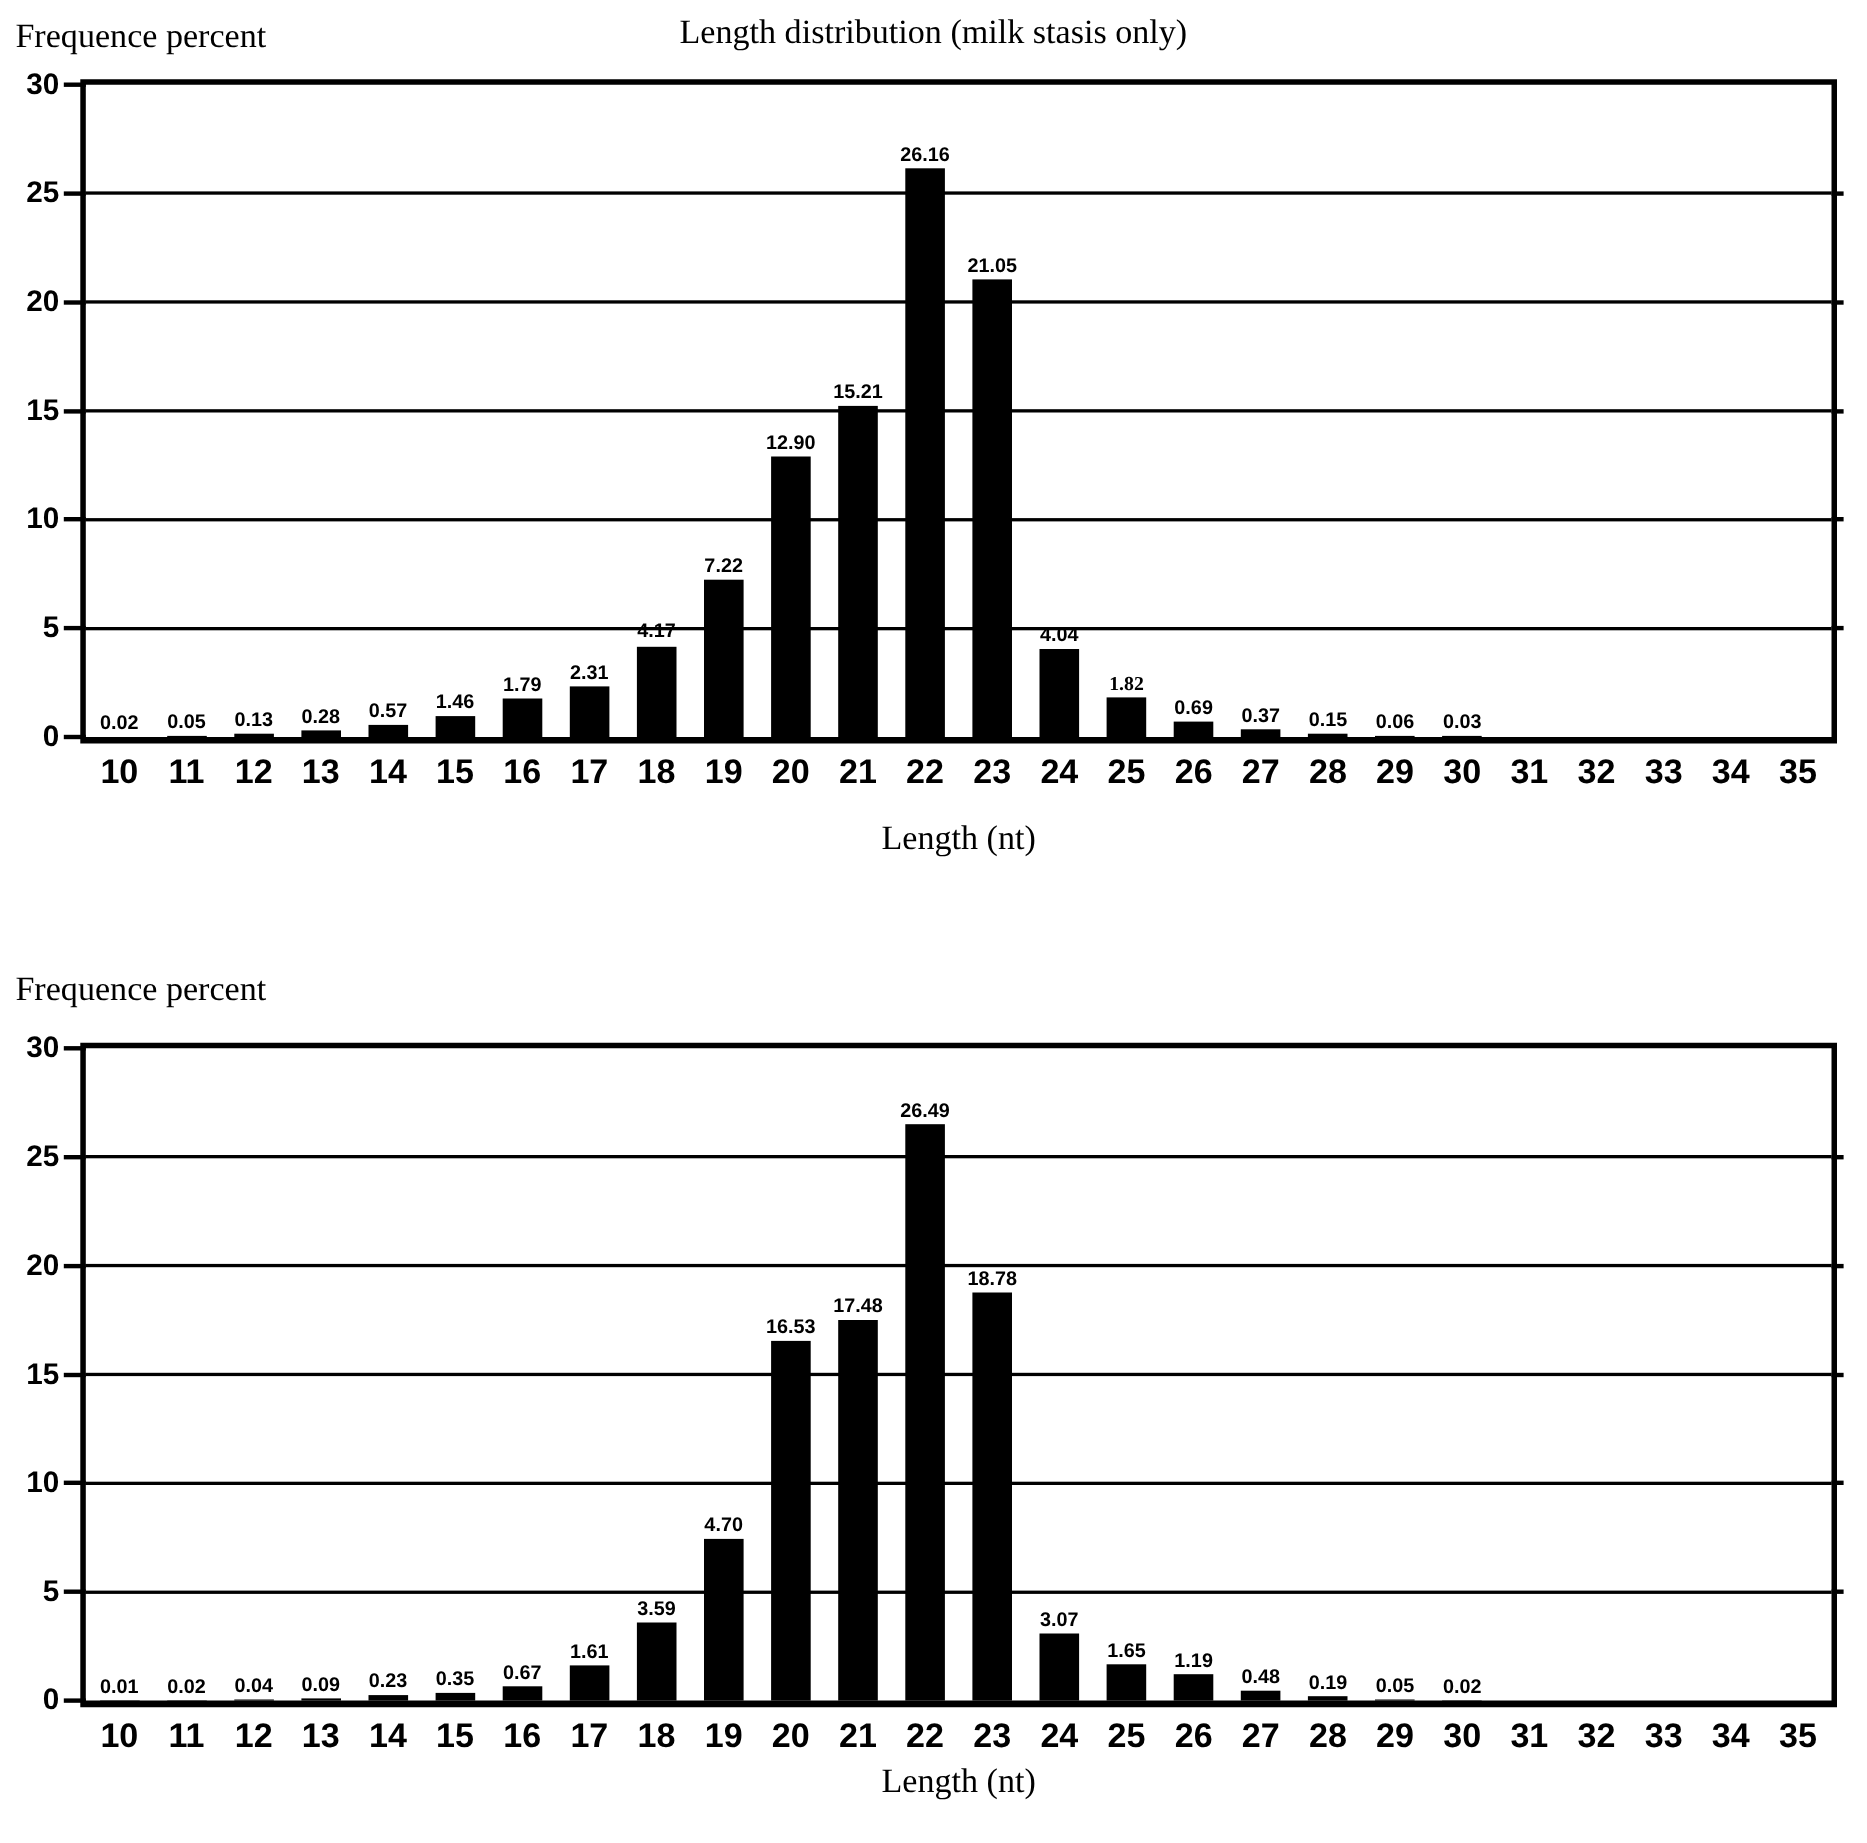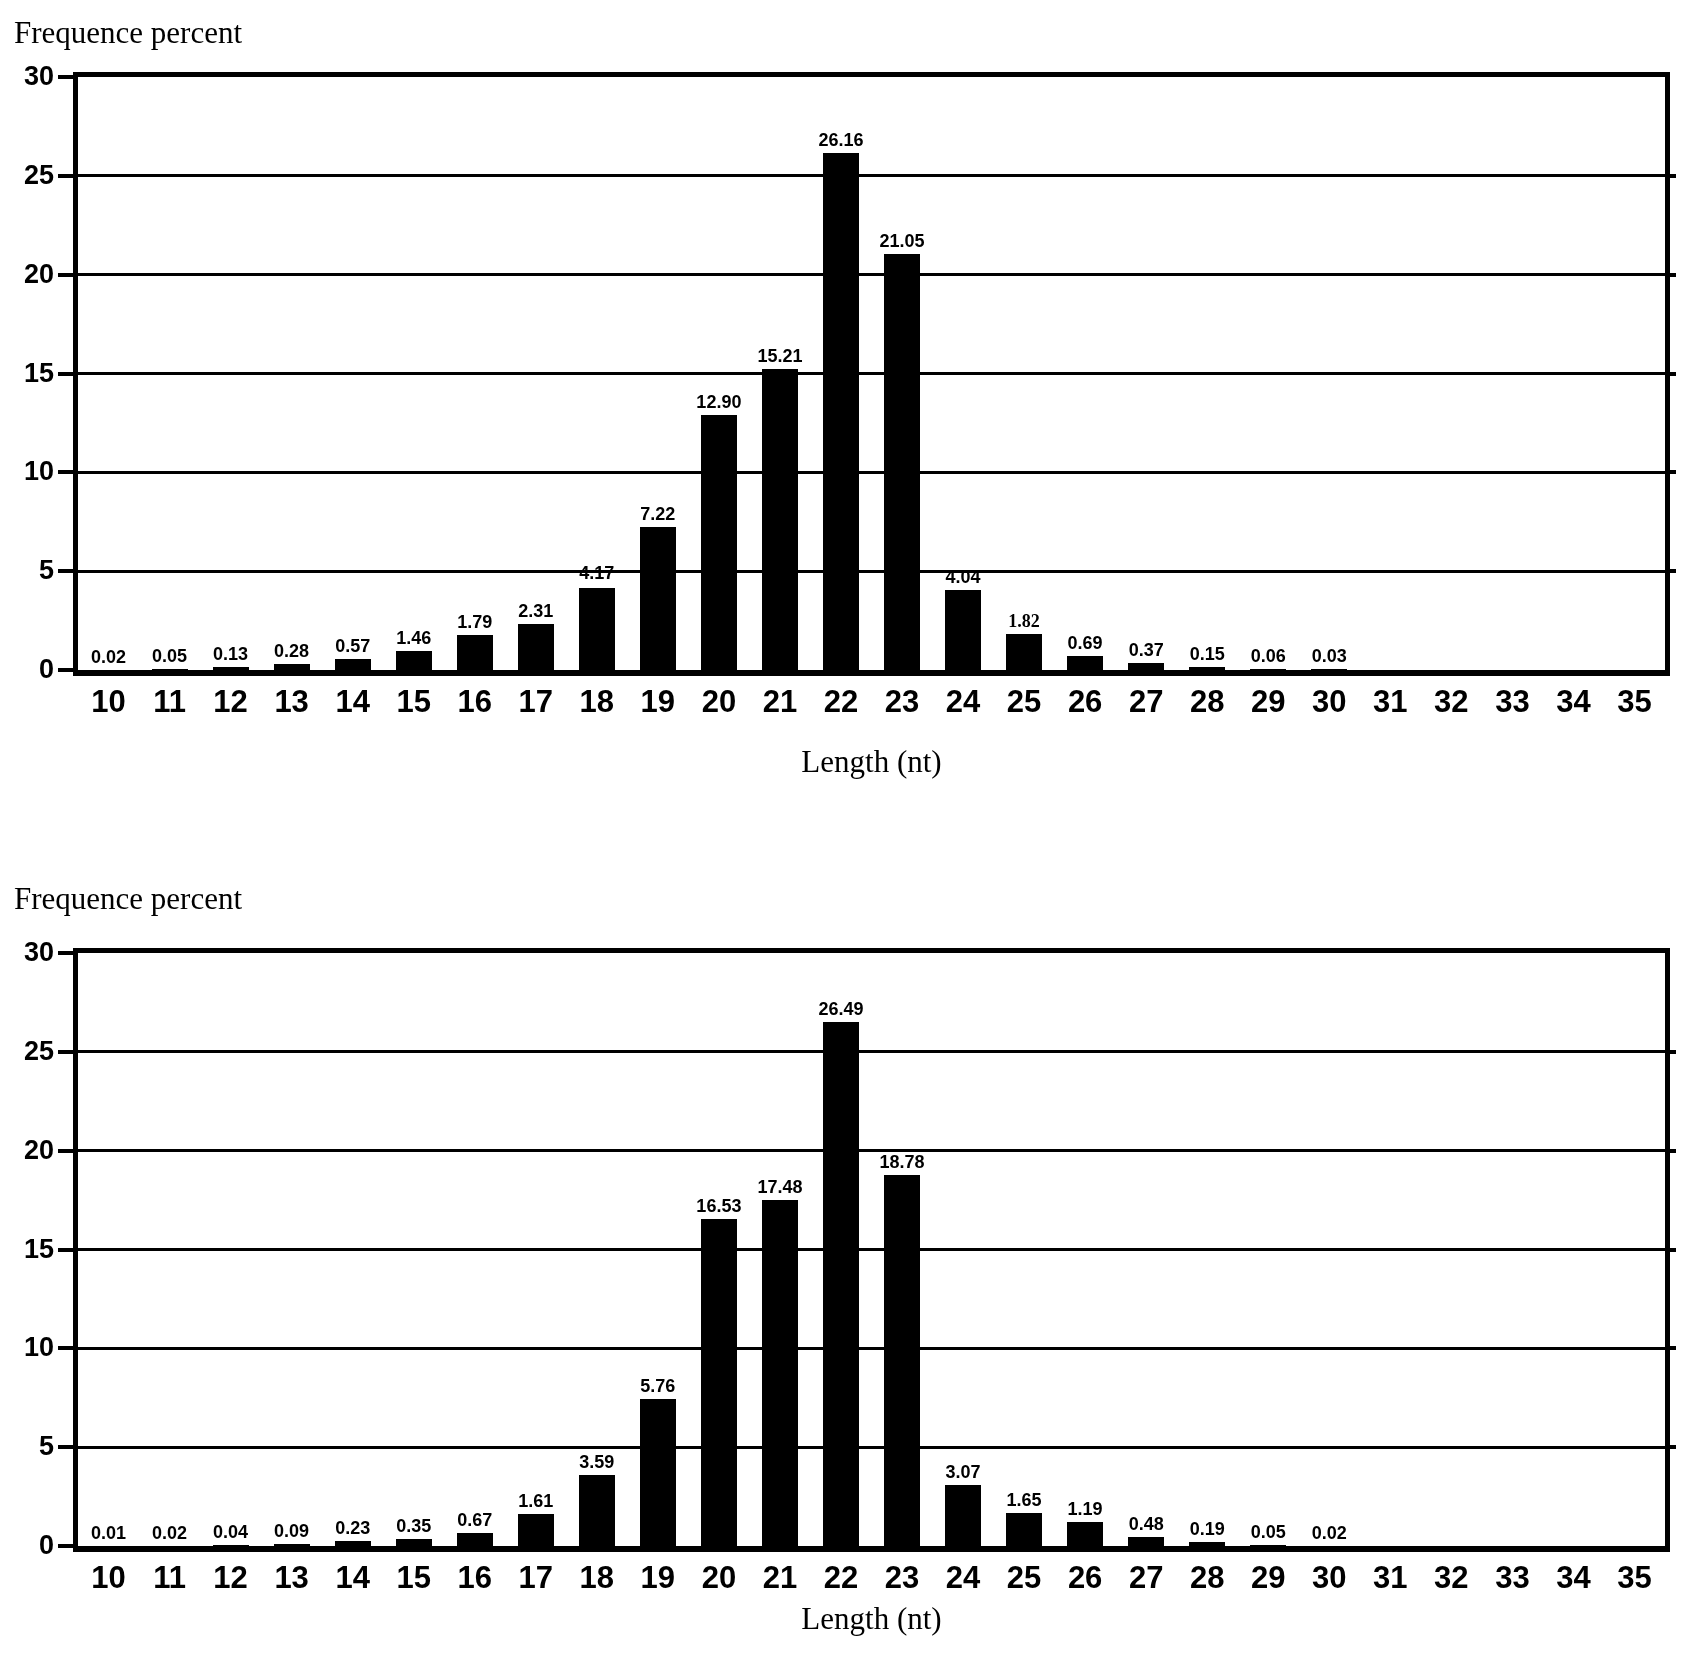--- a/index.html
+++ b/index.html
@@ -98,20 +98,21 @@
   .chart-title.c1{top:878px;}
   .plot.c1{top:948px;}
   .xtitle.c1{top:1602px;}
 </style>
 </head>
 <body>
 
 <div class="canvas">
 
   <div class="ylab c0">Frequence percent</div>
+  <div class="chart-title c0">Length distribution (milk stasis only)</div>
   <div class="plot c0">
       <div class="tickmark-left" style="bottom: -2px;"></div>
       <div class="ytick-label" style="bottom: -13px;">0</div>
       <div class="gridline" style="bottom: 97.3333px;"></div>
       <div class="tickmark-left" style="bottom: 96.8333px;"></div>
       <div class="tickmark-right" style="bottom: 96.8333px;"></div>
       <div class="ytick-label" style="bottom: 85.8333px;">5</div>
       <div class="gridline" style="bottom: 196.167px;"></div>
       <div class="tickmark-left" style="bottom: 195.667px;"></div>
       <div class="tickmark-right" style="bottom: 195.667px;"></div>
@@ -239,21 +240,21 @@
       <div class="bar-label" style="left: 274.673px; bottom: 8.54633px;">0.23</div>
       <div class="bar" style="left: 317.712px; width: 36px; height: 6.91833px; background: rgb(0, 0, 0);"></div>
       <div class="bar-label" style="left: 335.712px; bottom: 10.9183px;">0.35</div>
       <div class="bar" style="left: 378.75px; width: 36px; height: 13.2437px; background: rgb(0, 0, 0);"></div>
       <div class="bar-label" style="left: 396.75px; bottom: 17.2437px;">0.67</div>
       <div class="bar" style="left: 439.788px; width: 36px; height: 31.8243px; background: rgb(0, 0, 0);"></div>
       <div class="bar-label" style="left: 457.788px; bottom: 35.8243px;">1.61</div>
       <div class="bar" style="left: 500.827px; width: 36px; height: 70.9623px; background: rgb(0, 0, 0);"></div>
       <div class="bar-label" style="left: 518.827px; bottom: 74.9623px;">3.59</div>
       <div class="bar" style="left: 561.865px; width: 36px; height: 147.459px; background: rgb(0, 0, 0);"></div>
-      <div class="bar-label" style="left: 579.865px; bottom: 151.459px;">5.76</div>
+      <div class="bar-label" style="left: 579.865px; bottom: 151.459px;">4.70</div>
       <div class="bar" style="left: 622.904px; width: 36px; height: 326.743px; background: rgb(0, 0, 0);"></div>
       <div class="bar-label" style="left: 640.904px; bottom: 330.743px;">16.53</div>
       <div class="bar" style="left: 683.942px; width: 36px; height: 345.521px; background: rgb(0, 0, 0);"></div>
       <div class="bar-label" style="left: 701.942px; bottom: 349.521px;">17.48</div>
       <div class="bar" style="left: 744.981px; width: 36px; height: 523.619px; background: rgb(0, 0, 0);"></div>
       <div class="bar-label" style="left: 762.981px; bottom: 527.619px;">26.49</div>
       <div class="bar" style="left: 806.019px; width: 36px; height: 371.218px; background: rgb(0, 0, 0);"></div>
       <div class="bar-label" style="left: 824.019px; bottom: 375.218px;">18.78</div>
       <div class="bar" style="left: 867.058px; width: 36px; height: 60.6837px; background: rgb(0, 0, 0);"></div>
       <div class="bar-label" style="left: 885.058px; bottom: 64.6837px;">3.07</div>

